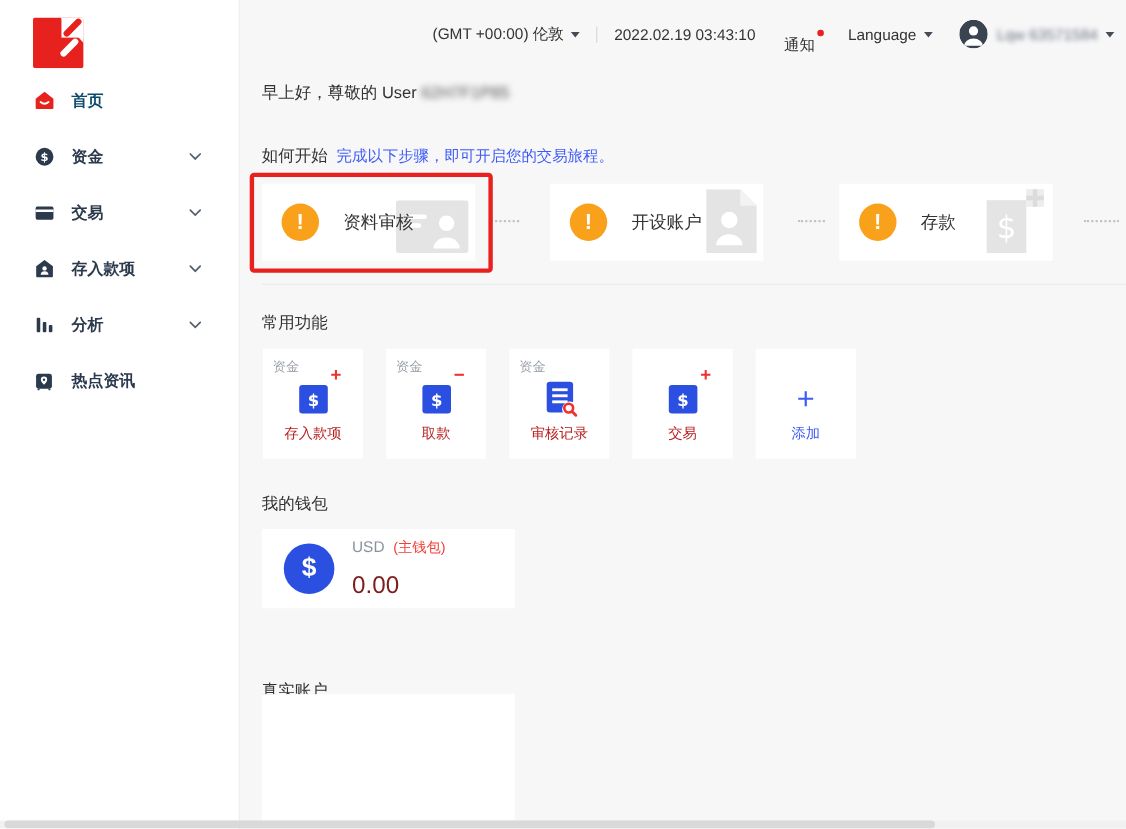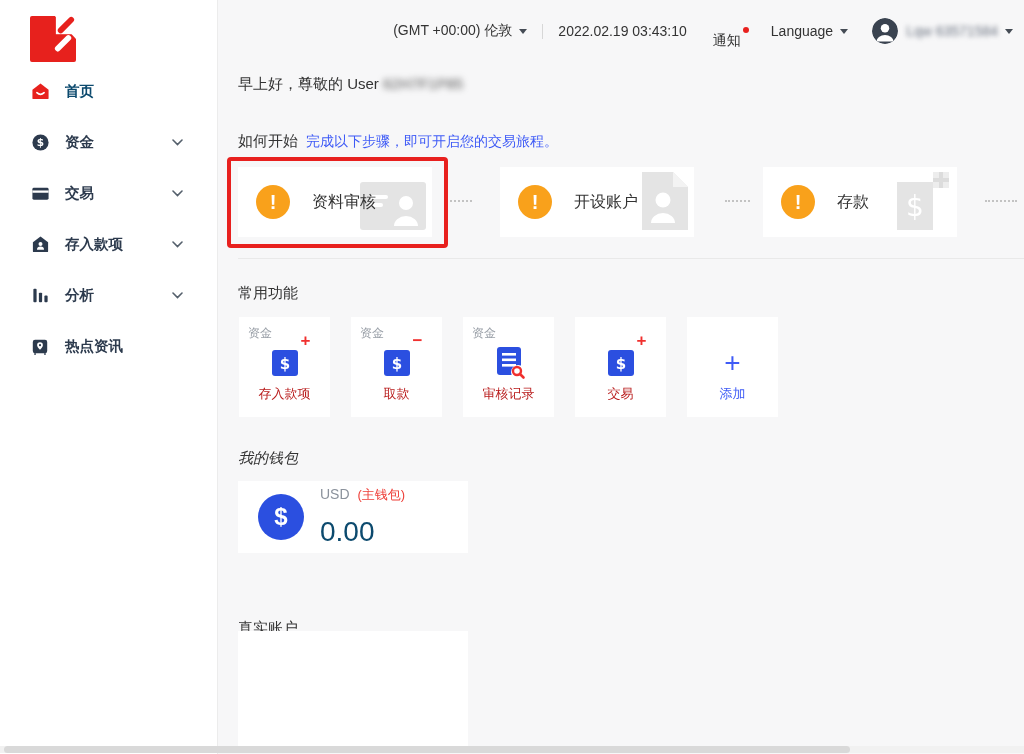--- a/index.html
+++ b/index.html
@@ -68,21 +68,21 @@
   .plus-glyph { color:#3f5bf6; font-size:28px; font-weight:300; line-height:1; }
   
   .wallet-card { position:absolute; left:20px; top:481px; width:230px; height:72px;
                  background:#fff; display:flex; align-items:center; padding-left:20px; cursor:pointer; }
   .wicon { width:46px; height:46px; border-radius:50%; background:#2b4fe0; color:#fff;
            display:flex; align-items:center; justify-content:center; font-size:24px;
            font-weight:bold; flex:0 0 auto; }
   .winfo { margin-left:16px; }
   .wline1 { font-size:14px; color:#8b929c;margin-top:24px; }
   .wline1 .wtag { color:#ee3f38; font-size:13px; margin-left:4px; }
-  .wamount { font-size:28px; color:#0c4a6e; margin-top:12px; }
+  .wamount { font-size:22px; color:#7f1d1d; margin-top:12px; }
   
   .real-card { position:absolute; left:20px; top:631px; width:230px; height:116px; background:#fff; }
   
   .hscroll-track { position:absolute; left:0; right:0; bottom:1px; height:7px;
                    background:#f1f1f1; z-index:5; }
   .hscroll-thumb { position:absolute; left:4px; top:0; width:846px; height:7px;
                    border-radius:4px; background:#d9d9d9; cursor:pointer; }
 </style>
 </head>
 <body>
@@ -324,21 +324,21 @@
   </div>
 
   <div class="qcard" style="left:469px;">
     <span class="qtag"></span>
     <span class="qicon">
       <span class="plus-glyph">+</span>
     </span>
     <span class="qlabel blue">添加</span>
   </div>
 
-  <div class="sec-title" style="top:449px;font-style:italic;">我的钱包</div>
+  <div class="sec-title" style="top:449px;">我的钱包</div>
   <div class="wallet-card">
     <span class="wicon">$</span>
     <span class="winfo">
       <span class="wline1">
         <span>USD</span>
         <span class="wtag">(主钱包)</span>
       </span>
       <div class="wamount">0.00</div>
     </span>
   </div>

